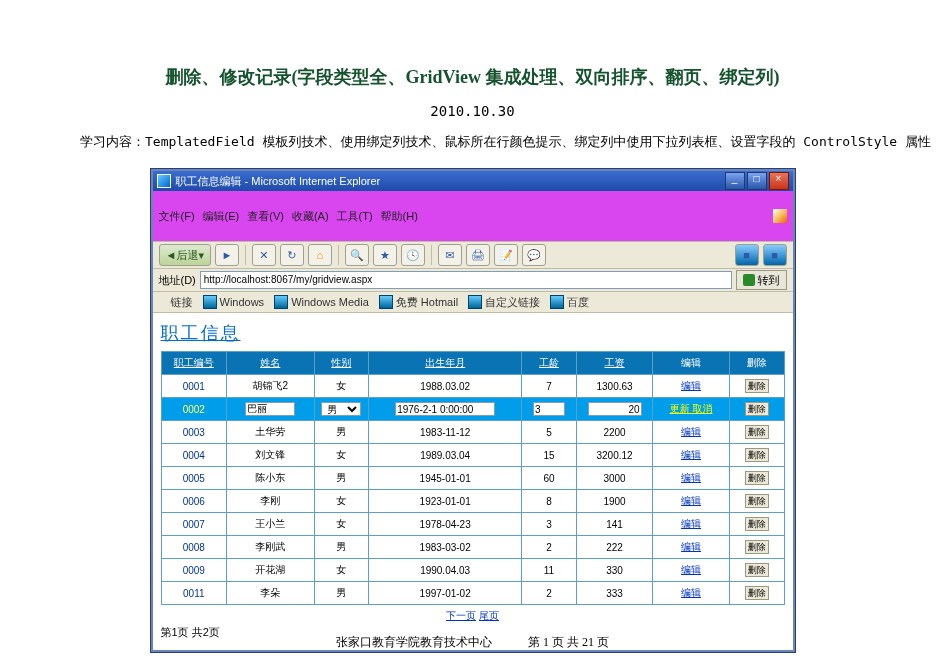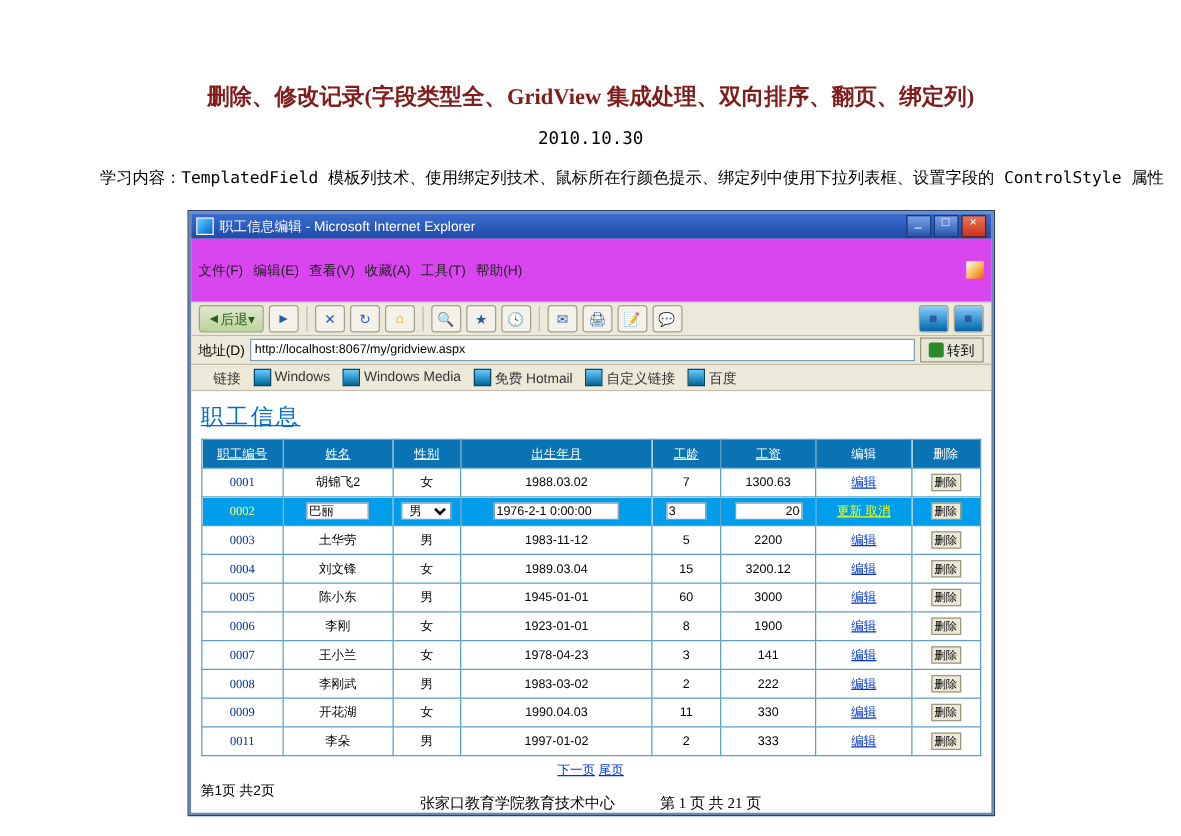--- a/index.html
+++ b/index.html
@@ -10,21 +10,21 @@
   }
   .page {
     width: 945px;
     height: 669px;
     position: relative;
     box-sizing: border-box;
     padding-top: 65px;
   }
   .doc-title {
     text-align: center;
-    color: #7f1d1d;
+    color: #14532d;
     font-weight: bold;
     font-size: 18px;
     margin: 0 0 14px 0;
     font-family: "SimSun", serif;
   }
   .doc-date {
     text-align: center;
     font-size: 14px;
     margin: 0 0 14px 0;
     font-family: "SimSun", monospace;
@@ -204,21 +204,21 @@
     font-weight: normal;
   }
   .grid th a.sortlink {
     color: #fff;
     text-decoration: underline;
     cursor: pointer;
   }
   .grid tbody tr { background: #ffffff; }
   .grid tbody tr.editing { background: #009EEA; color:#fff; }
   .grid tbody tr.editing .cell-id { color:#ffff66; }
-  .cell-id { color: #003399; font-family: Liberation Serif, serif; }
+  .cell-id { color: #003399; }
   .editing .inp {
     font-size: 10px;
     height: 14px;
     padding: 0 1px;
     border: 1px solid #7f9db9;
     background: #fff;
     color:#000;
     box-sizing: border-box;
   }
   .editing .inp.name { width: 50px; }

